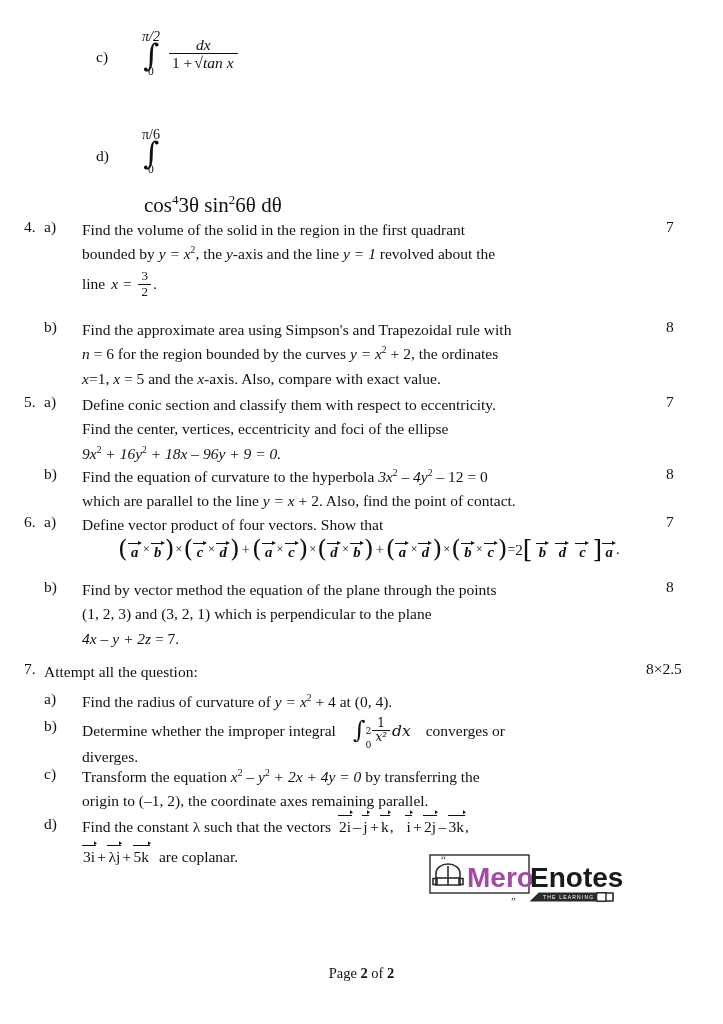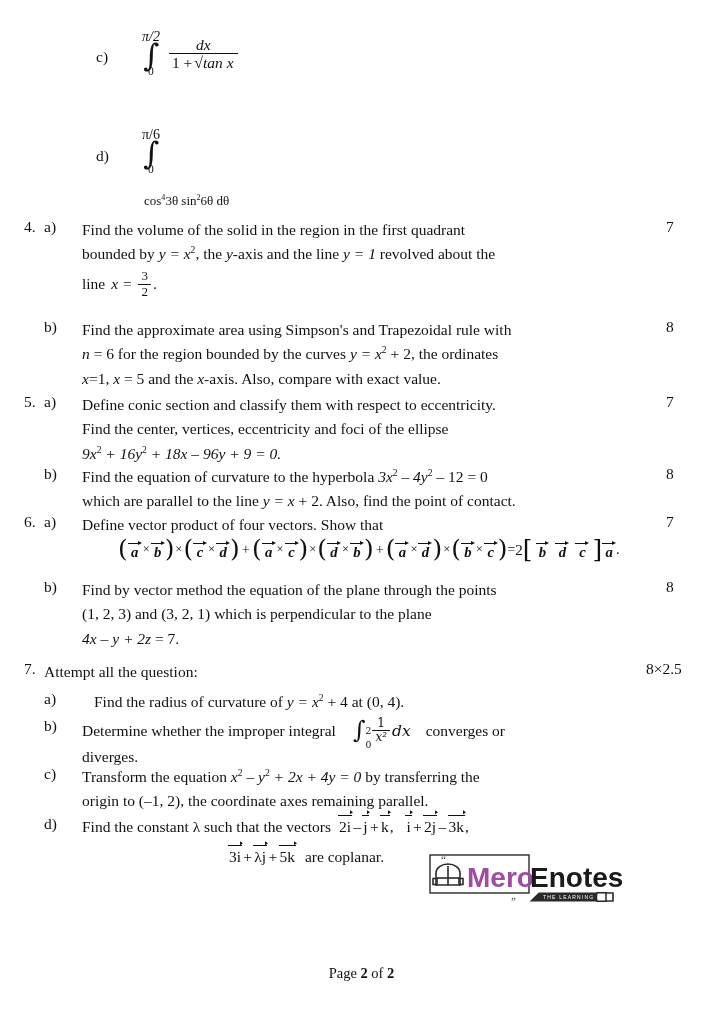--- a/index.html
+++ b/index.html
@@ -240,21 +240,21 @@
   </div>
 
   <div class="int-item" style="left:96px; top:128px;">
     <div class="int-label" style="padding-top:19px;">d)</div>
     <div style="display:flex; align-items:flex-start; margin-left:20px;flex-direction:column;">
       <div class="limint">
         <span class="lim-top" style="font-style:normal;">π/6</span>
         <span class="intsym">∫</span>
         <span class="lim-bot">0</span>
       </div>
-      <div style="margin-left:2px; margin-top:17px; font-size:13px; white-space:nowrap;">
+      <div style="margin-left:2px; margin-top:17px; font-size:21px; white-space:nowrap;">
         <span>cos</span><sup class="exn">4</sup><span>3θ</span>
         <span>sin</span><sup class="exn">2</sup><span>6θ</span>
         <span>dθ</span>
       </div>
     </div>
   </div>
 
   <div class="qrow" style="top:218px;">
     <div class="qnum">4.</div>
     <div class="qsub">a)</div>
@@ -455,21 +455,21 @@
 
   <div class="qrow" style="top:660px;">
     <div class="qnum">7.</div>
     <div class="qbody" style="padding-left:0;">Attempt all the question:</div>
   </div>
   <div class="marks" style="left:646px; top:660px;">8×2.5</div>
 
   <div class="qrow" style="top:690px;">
     <div class="qnum"></div>
     <div class="qsub">a)</div>
-    <div class="qbody" style="max-width:530px; padding-right:82px; box-sizing:border-box;margin-left:12px;">
+    <div class="qbody" style="max-width:530px; padding-right:82px; box-sizing:border-box;">
       <p>
         <span>Find the radius of curvature of</span>
         <span class="it">y = x</span><sup class="exn">2</sup>
         <span>+ 4 at (0, 4).</span>
       </p>
     </div>
   </div>
 
   <div class="qrow" style="top:717px;">
     <div class="qnum"></div>
@@ -516,21 +516,21 @@
     <div class="qbody" style="max-width:530px; padding-right:82px; box-sizing:border-box;">
       <p style="white-space:nowrap;">
         <span>Find the constant λ such that the vectors</span>
         <span style="margin-left:3px;">
           <span class="vec">2і</span> <span class="it">–</span> <span class="vec">ј</span> <span>+</span> <span class="vec">k</span>,
         </span>
         <span style="margin-left:8px;">
           <span class="vec">і</span> <span>+</span> <span class="vec">2ј</span> <span>–</span> <span class="vec">3k</span>,
         </span>
       </p>
-      <p style="white-space:nowrap; margin-top:6px;text-align:center;">
+      <p style="white-space:nowrap; margin-top:6px;">
         <span>
           <span class="vec">3і</span> <span>+</span> <span class="vec">λј</span> <span>+</span> <span class="vec">5k</span>
         </span>
         <span style="margin-left:5px;">are coplanar.</span>
       </p>
     </div>
   </div>
 
   <div class="logo" style="left:427px; top:849px; width:200px; height:62px;">
     <svg width="200" height="62" viewBox="0 0 200 62" xmlns="http://www.w3.org/2000/svg" aria-hidden="true">

